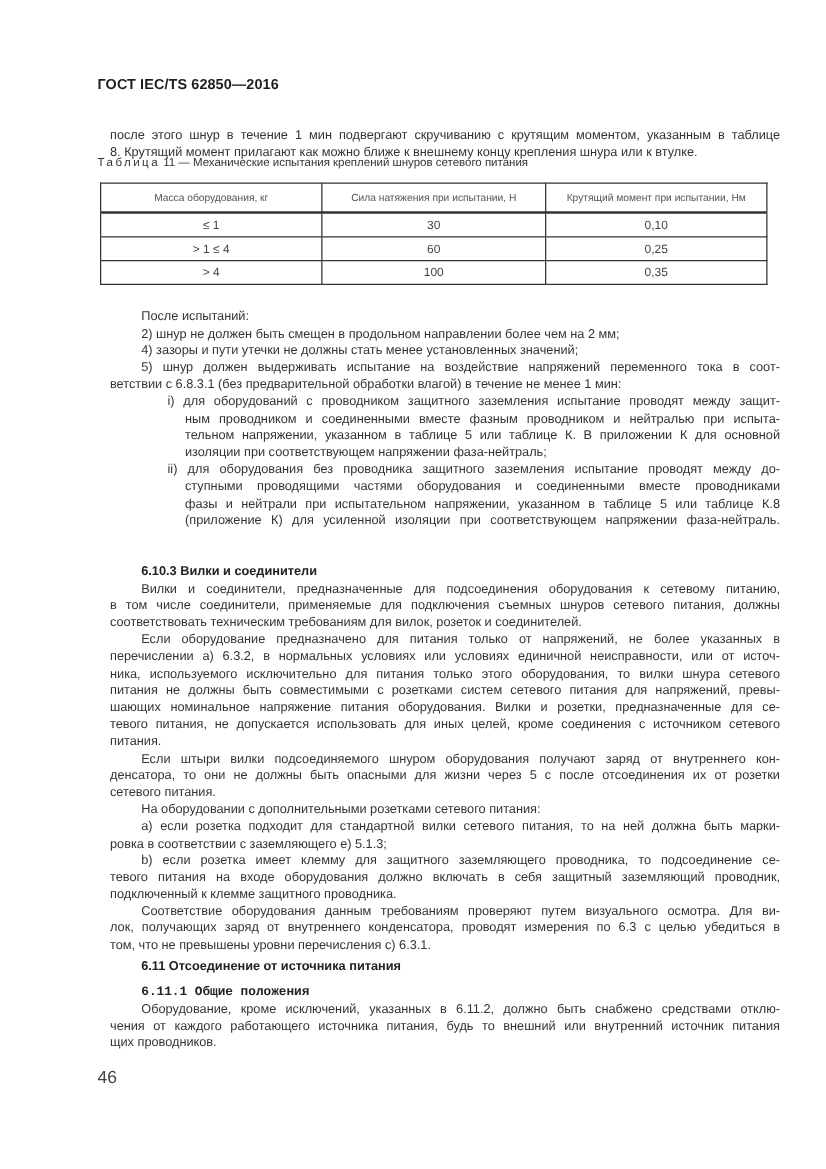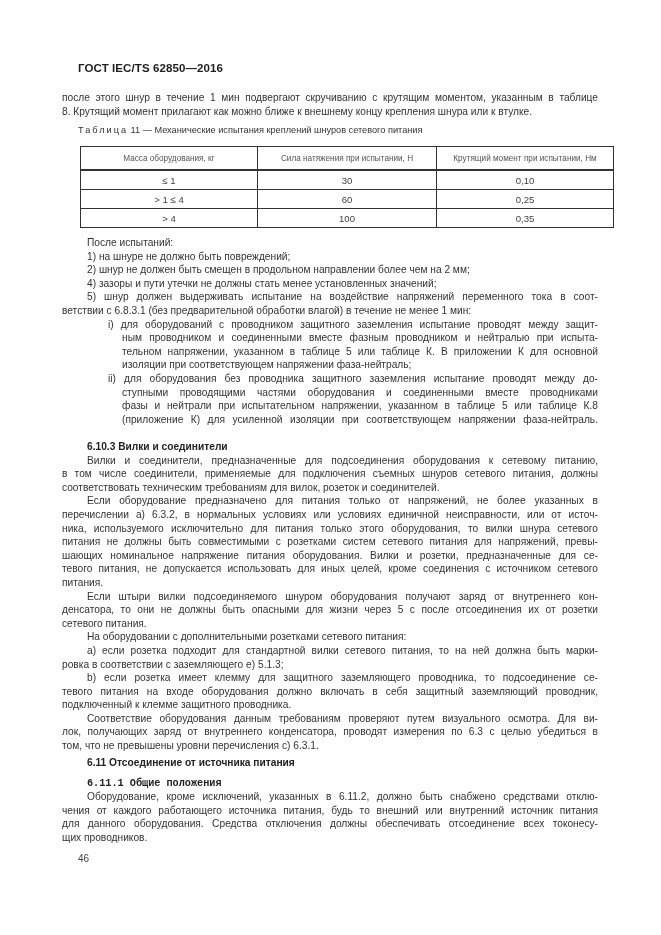--- a/index.html
+++ b/index.html
@@ -1,35 +1,35 @@
 <!DOCTYPE html>
 <html><head>
 <meta charset="utf-8">
 <style>
   html, body { margin: 0; padding: 0; background: #ffffff; }
   body { width: 661px; height: 935px; position: relative; overflow: hidden;
          font-family: "Liberation Sans", "DejaVu Sans", sans-serif; color: #2a2a2a; }
   .page { position: absolute; left: 0; top: 0; width: 661px; height: 935px; }
   .header { position: absolute; left: 78px; top: 62px; font-size: 11.5px; font-weight: bold; color: #1e1e1e; letter-spacing: 0.1px; }
-  .txt { position: absolute; left: 62px; width: 536px; font-size: 10.2px; line-height: 13.6px; text-align: justify; color: #333; }
+  .txt { position: absolute; left: 88px; width: 536px; font-size: 10.2px; line-height: 13.6px; text-align: justify; color: #333; margin-top: 11px; }
   .line { display: block; white-space: nowrap; }
   .just { text-align: justify; text-align-last: justify; display: block; white-space: normal; }
   .ind { padding-left: 25px; }
   .ind2 { padding-left: 46px; }
   .hang { padding-left: 60px; }
   .bold { font-weight: bold; color: #222; }
   .caption { position: absolute; left: 78px; top: 125px; font-size: 9.2px; color: #333; }
   .caption .spaced { letter-spacing: 2px; }
   table.t11 { position: absolute; left: 80px; top: 146px; width: 534px; border-collapse: collapse; font-size: 9.6px; color: #444; border-radius: 13px; }
   table.t11 th { font-weight: normal; font-size: 8.2px; color: #555; height: 22px; border: 1px solid #333; text-align: center; padding: 0; }
   table.t11 td { height: 18px; border: 1px solid #333; text-align: center; padding: 0; }
   table.t11 tr.head { border-bottom: 2px solid #333; }
   table.t11 td.c1, table.t11 th.c1 { width: 176px; }
   table.t11 td.c2, table.t11 th.c2 { width: 178px; }
-  .pagenum { position: absolute; left: 78px; top: 853px; font-size: 10px; color: #444; }
+  .pagenum { position: absolute; left: 78px; top: 853px; font-size: 14px; color: #444; }
 </style>
 </head>
 <body>
 
 <div class="page">
 
   <div class="header">ГОСТ IEC/TS 62850—2016</div>
 
   <div class="txt" style="top:91px;">
     <span class="just">после этого шнур в течение 1 мин подвергают скручиванию с крутящим моментом, указанным в таблице</span>
@@ -61,21 +61,20 @@
     <tr>
       <td class="c1">&gt; 4</td>
       <td class="c2">100</td>
       <td>0,35</td>
     </tr>
   </tbody>
     </table>
 
   <div class="txt" style="top:236px;">
     <span class="line ind">После испытаний:</span>
-    <span class="line ind">1)  на шнуре не должно быть повреждений;</span>
     <span class="line ind">2)  шнур не должен быть смещен в продольном направлении более чем на 2 мм;</span>
     <span class="line ind">4)  зазоры и пути утечки не должны стать менее установленных значений;</span>
     <span class="just ind">5)  шнур должен выдерживать испытание на воздействие напряжений переменного тока в соот-</span>
     <span class="line">ветствии с 6.8.3.1 (без предварительной обработки влагой) в течение не менее 1 мин:</span>
     <span class="just ind2">i)  для оборудований с проводником защитного заземления испытание проводят между защит-</span>
     <span class="just hang">ным проводником и соединенными вместе фазным проводником и нейтралью при испыта-</span>
     <span class="just hang">тельном напряжении, указанном в таблице 5 или таблице К. В приложении К для основной</span>
     <span class="line hang">изоляции при соответствующем напряжении фаза-нейтраль;</span>
     <span class="just ind2">ii)  для оборудования без проводника защитного заземления испытание проводят между до-</span>
     <span class="just hang">ступными проводящими частями оборудования и соединенными вместе проводниками</span>
@@ -107,18 +106,17 @@
     <span class="just ind">Соответствие оборудования данным требованиям проверяют путем визуального осмотра. Для ви-</span>
     <span class="just">лок, получающих заряд от внутреннего конденсатора, проводят измерения по 6.3 с целью убедиться в</span>
     <span class="line">том, что не превышены уровни перечисления с) 6.3.1.</span>
   </div>
 
   <div class="txt" style="top:756px;">
     <span class="line ind bold">6.11  Отсоединение от источника питания</span>
     <span class="line ind bold" style="margin-top:7px;font-family:Liberation Mono, monospace;">6.11.1  Общие положения</span>
     <span class="just ind">Оборудование, кроме исключений, указанных в 6.11.2, должно быть снабжено средствами отклю-</span>
     <span class="just">чения от каждого работающего источника питания, будь то внешний или внутренний источник питания</span>
-    <span class="just">для данного оборудования. Средства отключения должны обеспечивать отсоединение всех токонесу-</span>
     <span class="line">щих проводников.</span>
   </div>
 
   <div class="pagenum">46</div>
 </div>
 
 </body></html>

